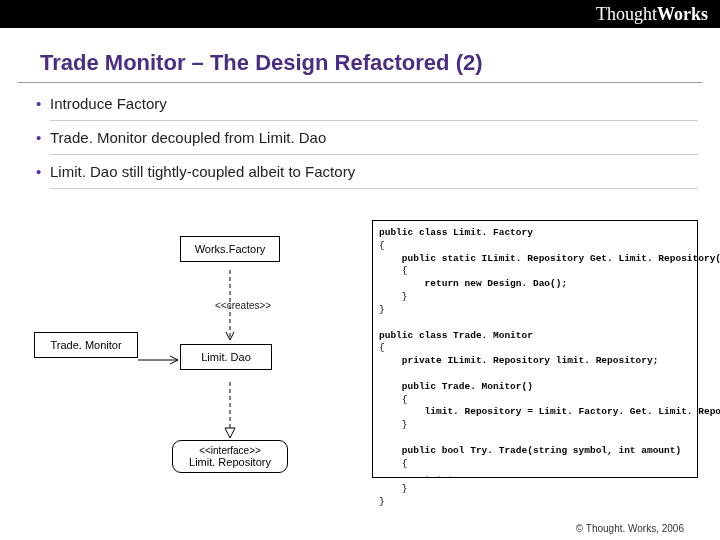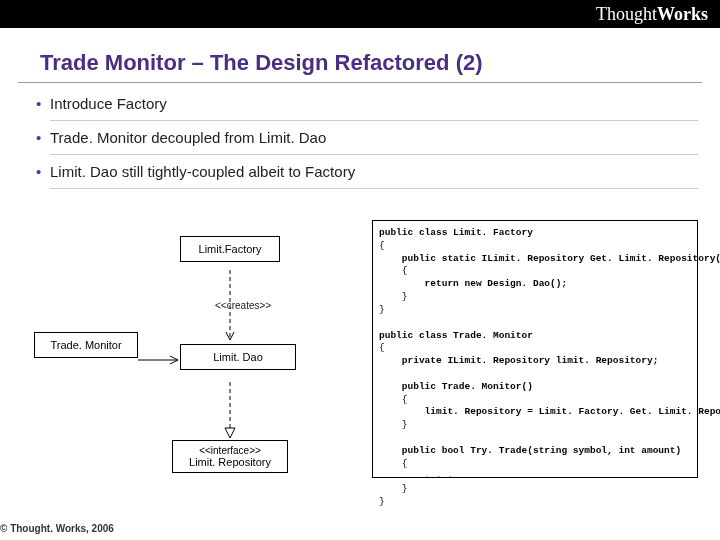--- a/index.html
+++ b/index.html
@@ -91,24 +91,23 @@
     padding: 6px 6px;
     white-space: pre;
     color: #000;
   }
   .code-box b { font-weight: 700; }
   .footer {
     position: absolute;
     bottom: 6px;
     left: 0;
     width: 684px;
-    text-align: left;
+    text-align: right;
     font-size: 10px;
     color: #333;
-    font-weight: bold;
   }
 </style>
 </head>
 <body>
 
 <div class="topbar">
   <span class="brand-regular">Thought</span>
     <span class="brand-bold">Works</span>
 </div>
 
@@ -130,34 +129,34 @@
       <marker id="open-arrow" markerWidth="10" markerHeight="10" refX="9" refY="5" orient="auto">
         <path d="M1,1 L9,5 L1,9" fill="none" stroke="#000" stroke-width="1"></path>
       </marker>
     </defs>
     <line x1="210" y1="50" x2="210" y2="120" stroke="#000" stroke-width="1" stroke-dasharray="4,3" marker-end="url(#open-arrow)"></line>
     <line x1="118" y1="140" x2="158" y2="140" stroke="#000" stroke-width="1" marker-end="url(#open-arrow)"></line>
     <line x1="210" y1="162" x2="210" y2="218" stroke="#000" stroke-width="1" stroke-dasharray="4,3" marker-end="url(#open-tri)"></line>
   </svg>
 
   <div class="uml-box" style="left:160px; top:16px; width:100px;">
-    <span>Limit.Factory</span>
+    <span>Works.Factory</span>
   </div>
 
   <div class="creates-label" style="left:180px; top:80px;">&lt;&lt;creates&gt;&gt;</div>
 
   <div class="uml-box" style="left:14px; top:112px; width:104px;">
     <span>Trade. Monitor</span>
   </div>
 
-  <div class="uml-box" style="left:160px; top:124px; width:116px;">
+  <div class="uml-box" style="left:160px; top:124px; width:92px;">
     <span>Limit. Dao</span>
   </div>
 
-  <div class="uml-box" style="left:152px; top:220px; width:116px; padding:4px 6px;">
+  <div class="uml-box" style="left:152px; top:220px; width:116px; padding:4px 6px;border-radius:9px;">
     <div style="font-size:10px;">&lt;&lt;interface&gt;&gt;</div>
     <div>Limit. Repository</div>
   </div>
 
   <div class="code-box"><b>public class Limit. Factory</b>
 <span>{</span>
 <b>    public static ILimit. Repository Get. Limit. Repository()</b>
 <span>    {</span>
 <b>        return new Design. Dao();</b>
 <span>    }</span>

